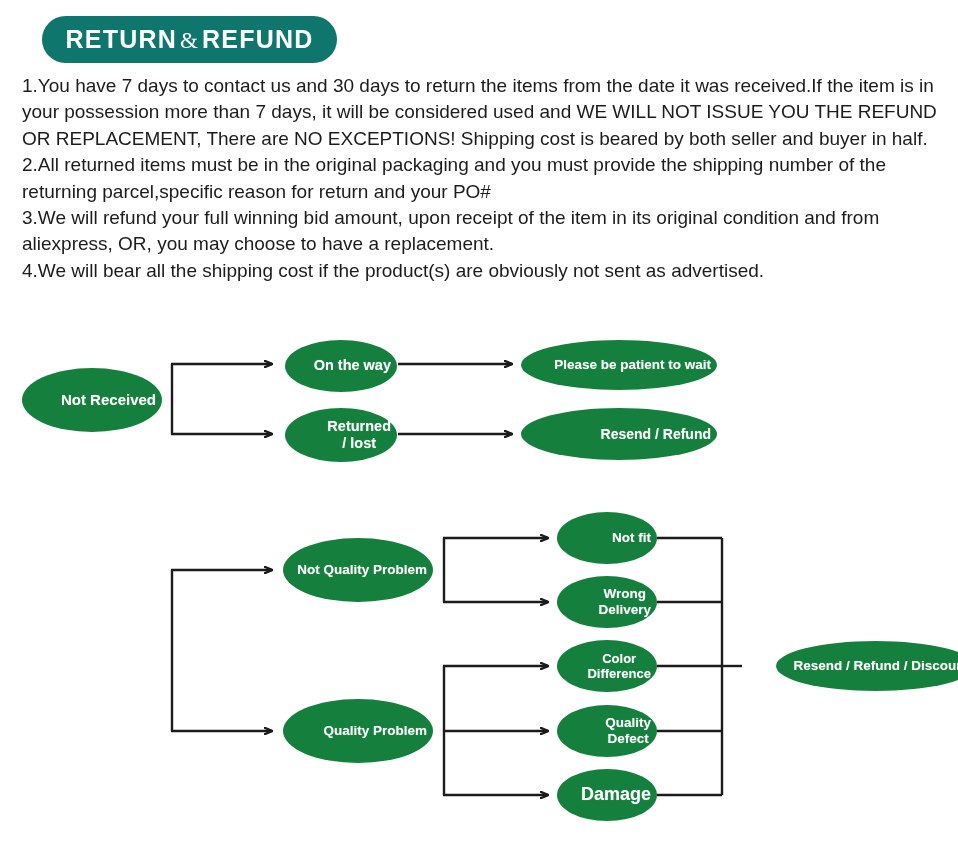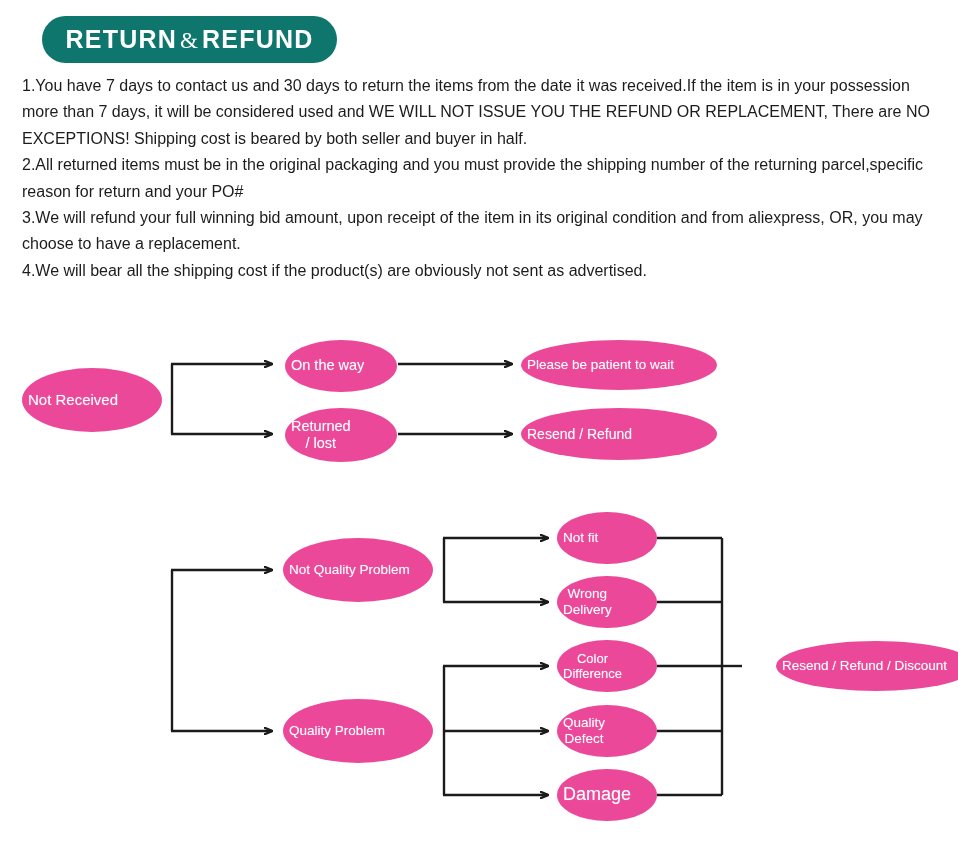--- a/index.html
+++ b/index.html
@@ -42,46 +42,46 @@
     font-size: 23px;
     padding: 0 3px;
   }
 
   
   #policy-text {
     position: absolute;
     left: 22px;
     top: 73px;
     width: 924px;
-    font-size: 16px;
+    font-size: 19px;
     line-height: 26.4px;
     color: #1c1c1c;
   }
   #policy-text p {
     margin: 0;
   }
 
   
   #flow-canvas {
     position: absolute;
     left: 0;
     top: 318px;
     width: 958px;
     height: 523px;
   }
   .node {
     position: absolute;
-    background: #ec4899;
+    background: #15803d;
     border-radius: 50%;
     display: flex;
     align-items: center;
-    justify-content: flex-start;
+    justify-content: flex-end;
     text-align: center;
     color: #ffffff;
-    font-weight: normal;
+    font-weight: bold;
     box-sizing: border-box;
     line-height: 1.18;
     padding: 2px 6px;
   }
   .node span {
     display: block;
     white-space: pre-line;
     text-shadow: 0 0 1px rgba(255,255,255,0.35);
   }
   svg#connectors {

